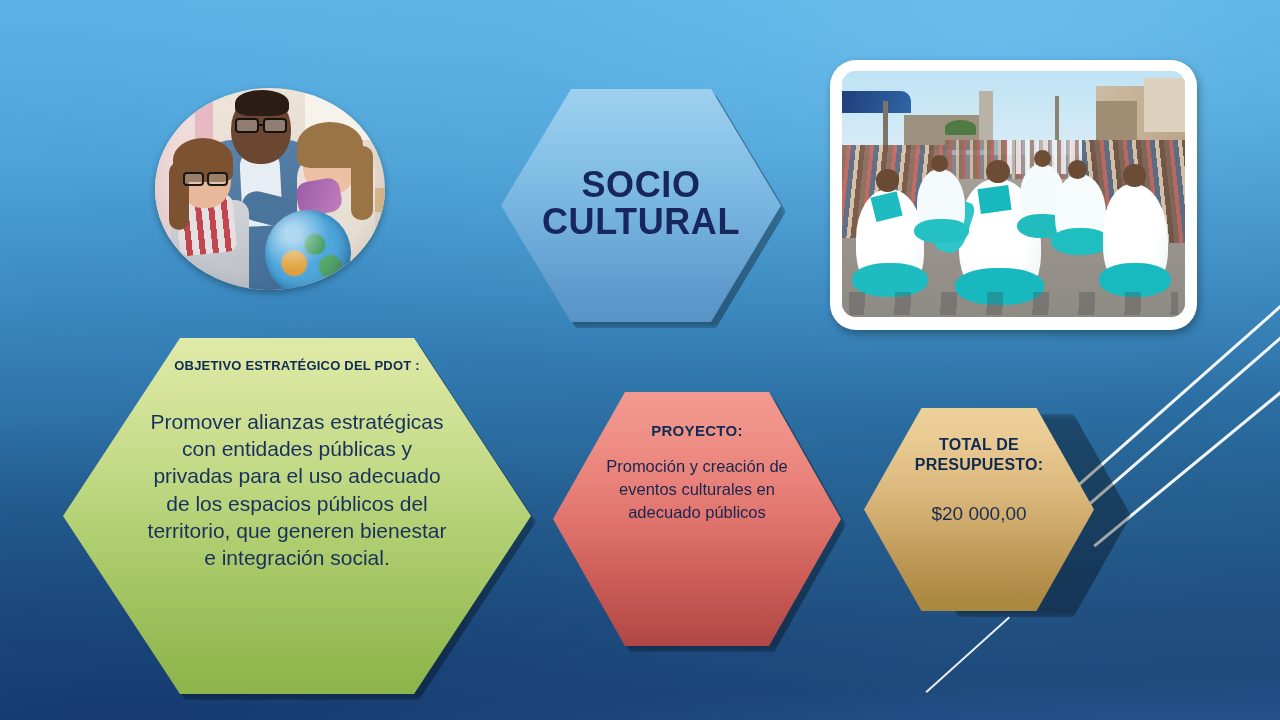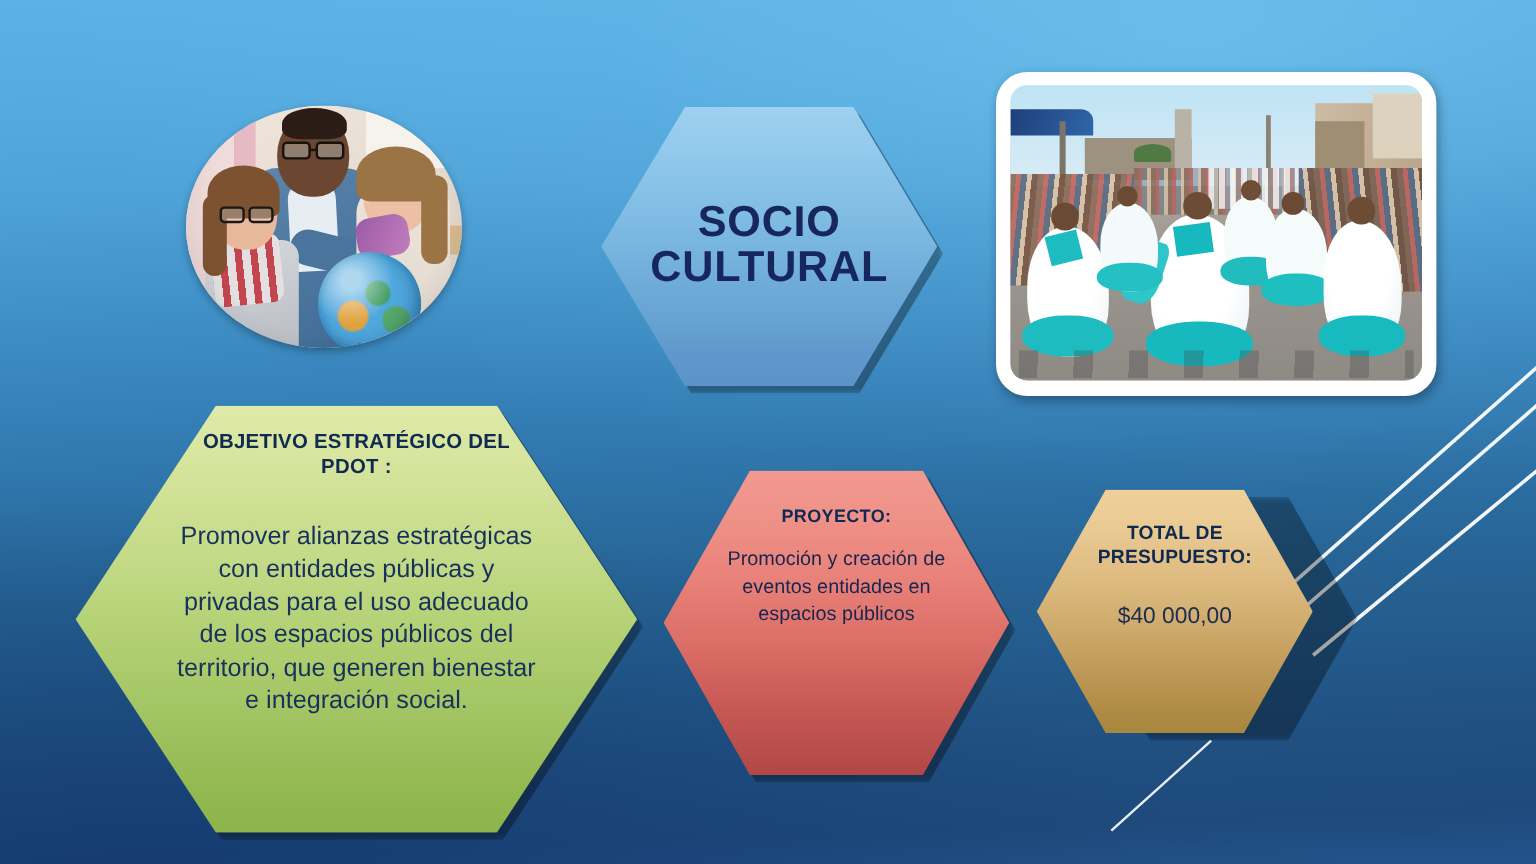--- a/index.html
+++ b/index.html
@@ -125,21 +125,21 @@
 
   
   #hex-objective {
     left: 63px; top: 338px; width: 468px; height: 356px;
     background: linear-gradient(180deg, #dfeaa8 0%, #d6e49c 14%, #c5db89 34%, #b2d073 54%, #a2c462 72%, #93b951 90%, #8cb44b 100%);
     padding: 20px 84px 16px 84px;
   }
   #hex-objective .obj-head {
     color: #102a52;
     font-weight: bold;
-    font-size: 17px;
+    font-size: 13px;
     line-height: 1.22;
     letter-spacing: 0.2px;
   }
   #hex-objective .obj-body {
     color: #17305c;
     font-size: 21px;
     line-height: 1.30;
     margin-top: 34px;
   }
 
@@ -326,22 +326,22 @@
 
   <div class="hex-shadow" style="left:68px; top:344px; width:468px; height:356px;"></div>
   <div class="hex" id="hex-objective">
     <div class="obj-head">OBJETIVO ESTRATÉGICO DEL PDOT :</div>
     <div class="obj-body">Promover alianzas estratégicas con entidades públicas y privadas para el uso adecuado de los espacios públicos del territorio, que generen bienestar e integración social.</div>
   </div>
 
   <div class="hex-shadow" style="left:558px; top:398px; width:288px; height:254px;"></div>
   <div class="hex" id="hex-project">
     <div class="pj-head">PROYECTO:</div>
-    <div class="pj-body">Promoción y creación de eventos entidades en espacios públicos</div>
+    <div class="pj-body">Promoción y creación de eventos culturales en adecuado públicos</div>
   </div>
 
   <div class="hex-shadow" style="left:901px; top:414px; width:230px; height:203px;"></div>
   <div class="hex" id="hex-budget">
     <div class="bg-head">TOTAL DE PRESUPUESTO:</div>
-    <div class="bg-amount">$40 000,00</div>
+    <div class="bg-amount">$20 000,00</div>
   </div>
 
 </div>
 
 </body></html>

